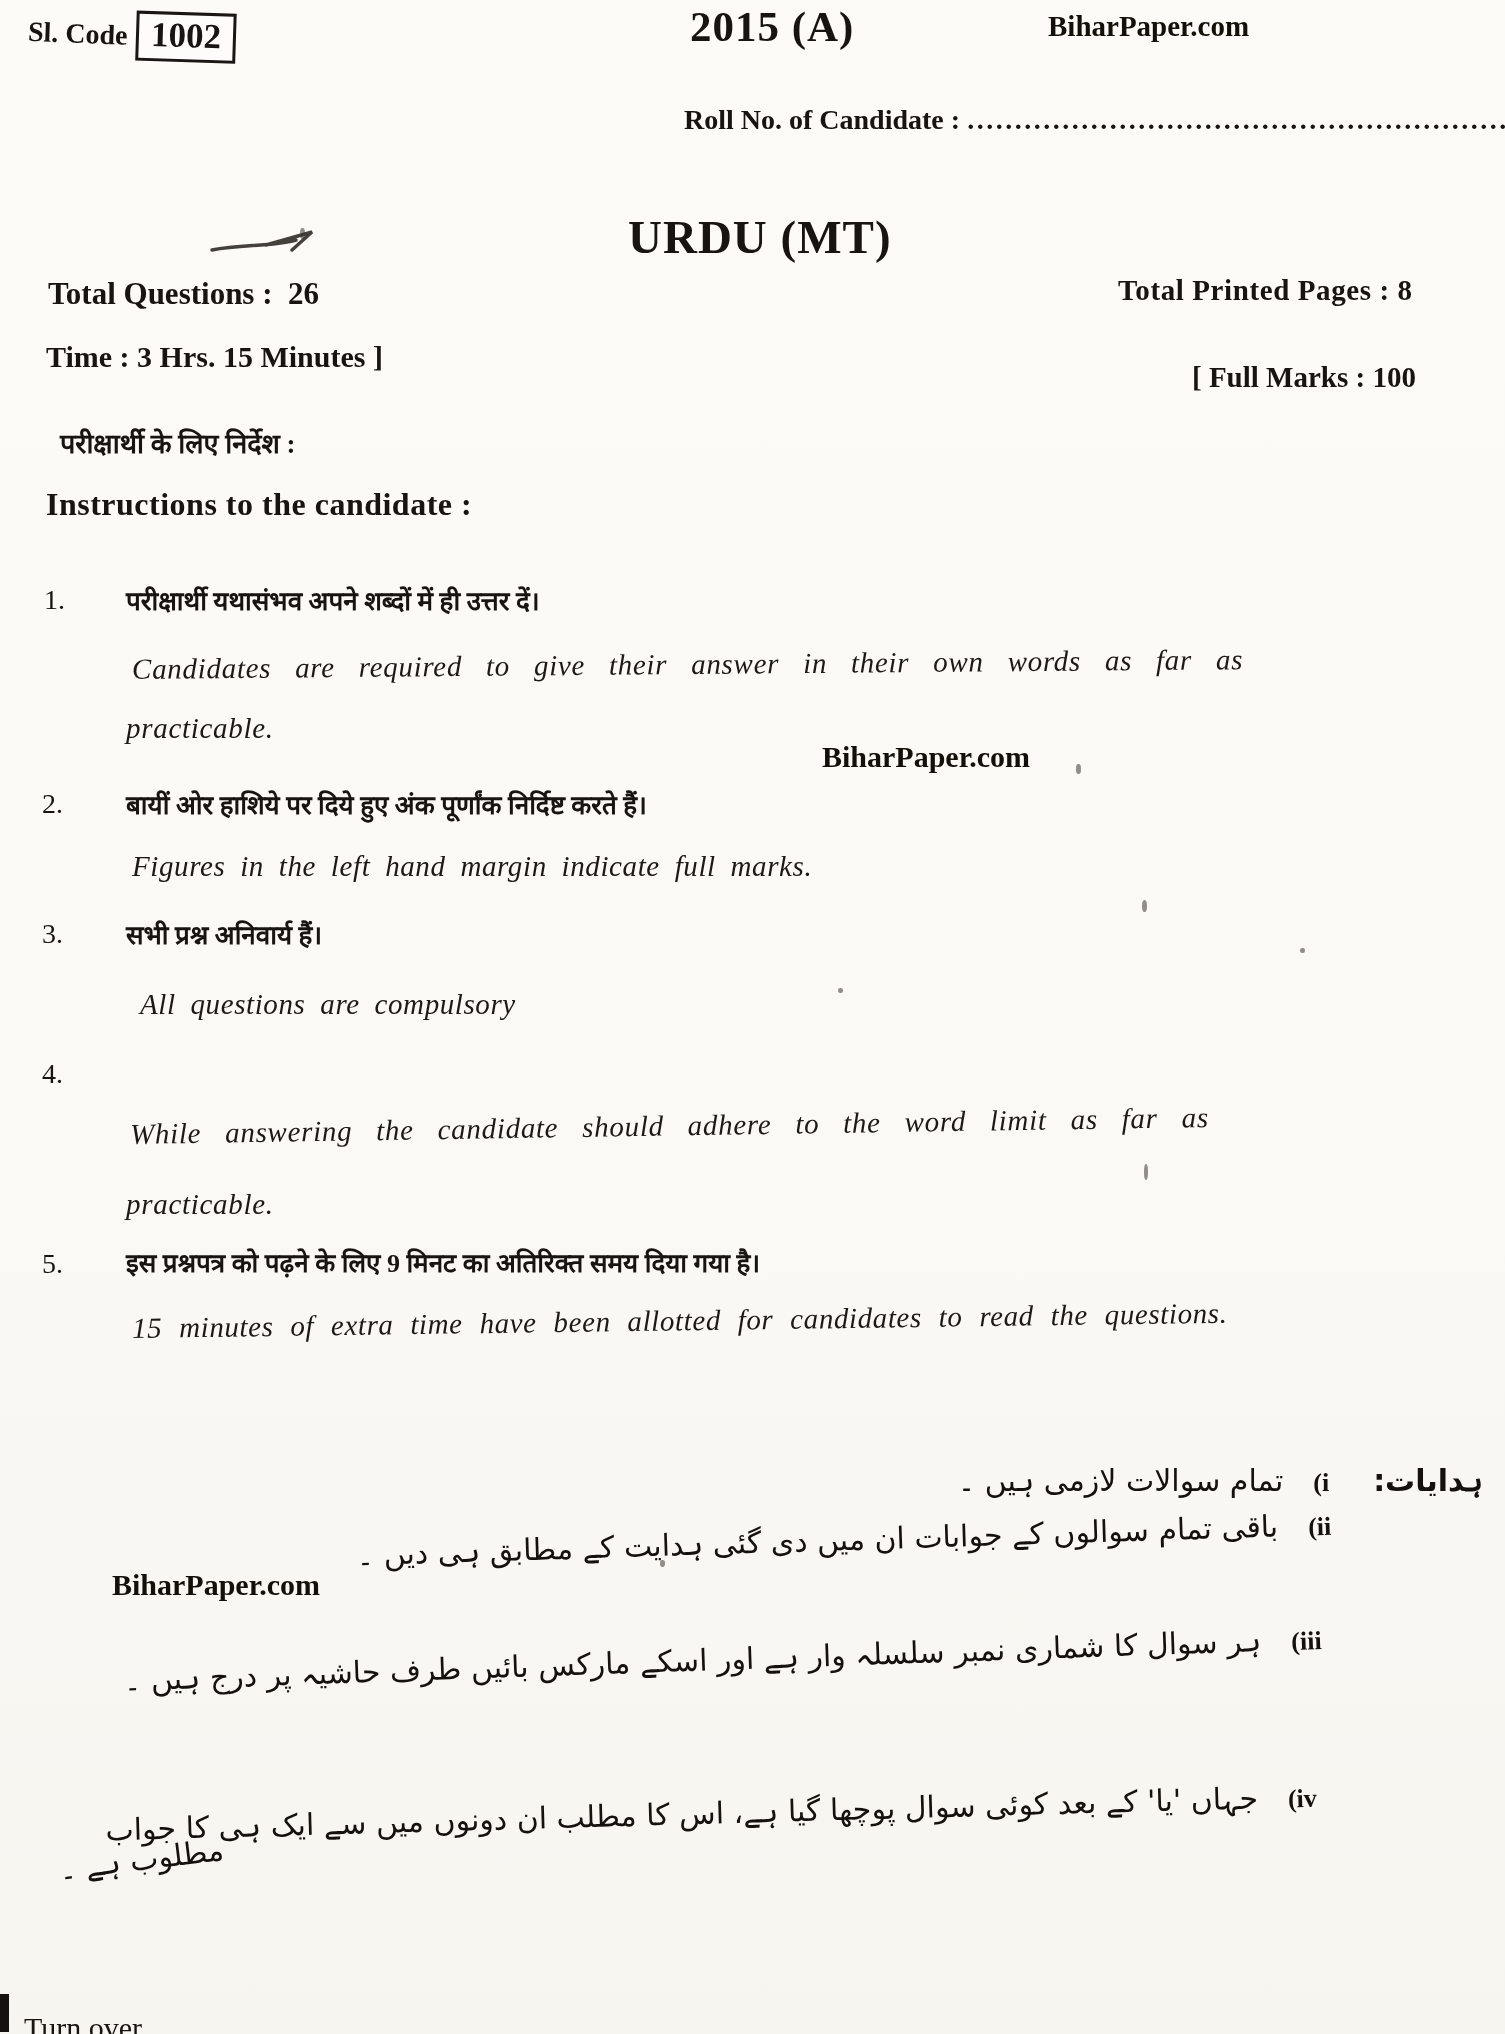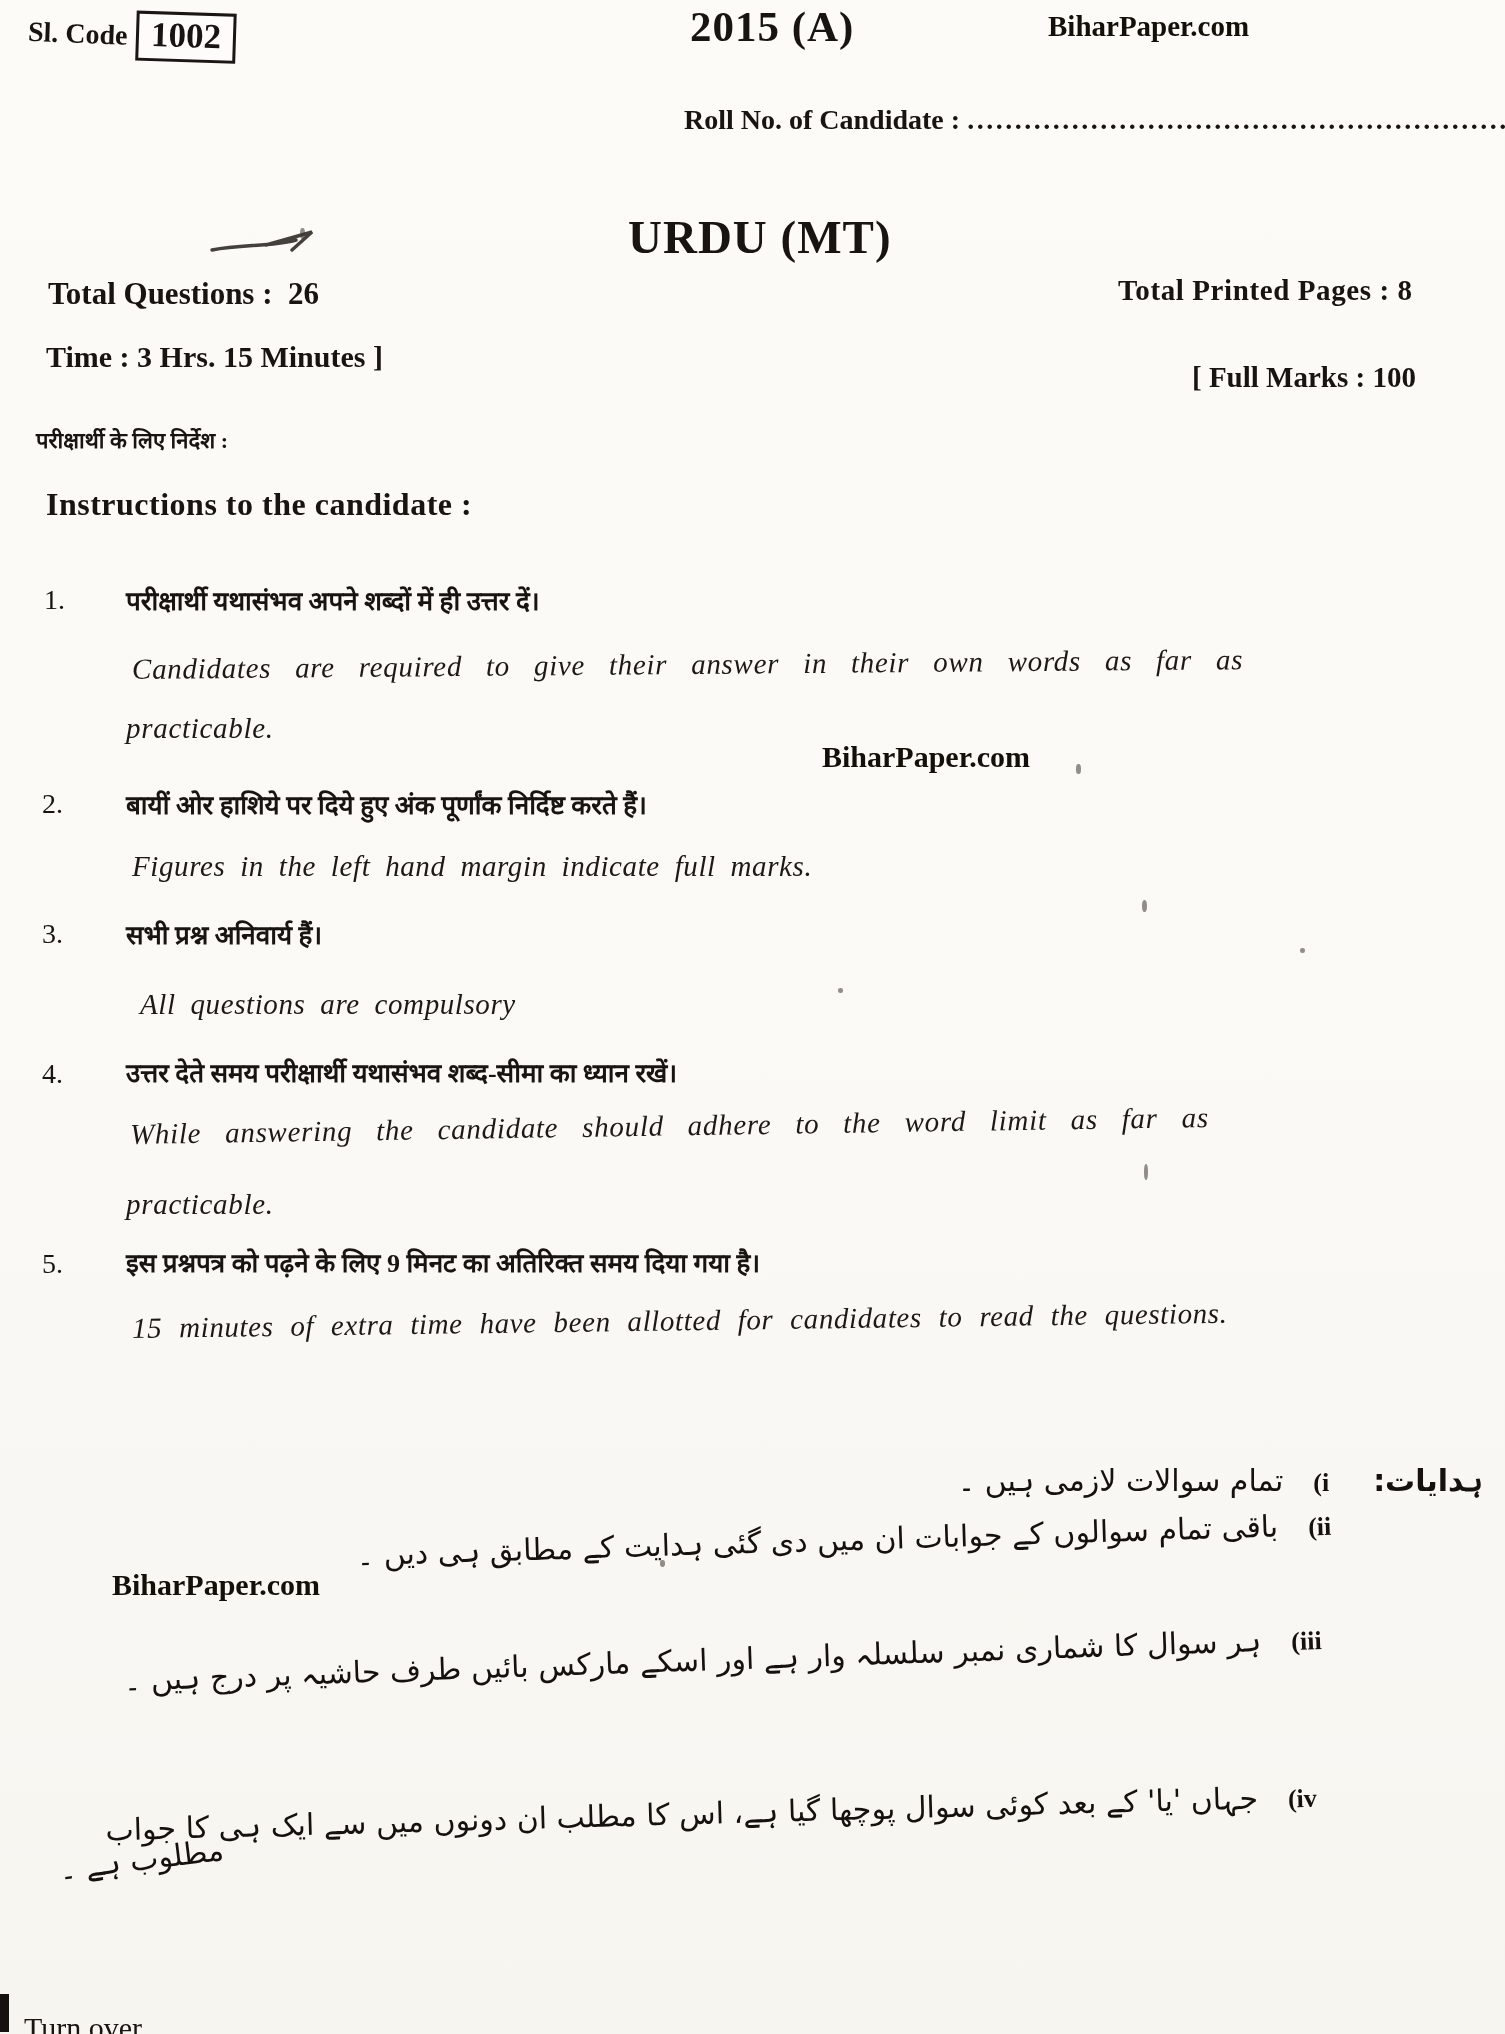--- a/index.html
+++ b/index.html
@@ -52,40 +52,39 @@
     <path d="M4 30 C 34 24, 62 27, 88 20 M 58 25 L 104 12 L 84 30" fill="none" stroke="#23201b" stroke-width="3.4" stroke-linecap="round" opacity="0.85"></path>
   </svg>
   <div class="speck" style="left:300px;top:228px;width:5px;height:11px;"></div>
 
   <div class="abs b serif nowrap" style="left:48px;top:276px;font-size:31px;white-space:pre;">Total Questions :  26</div>
   <div class="abs b serif nowrap" style="left:1118px;top:274px;font-size:29px;letter-spacing:0.6px;">Total Printed Pages : 8</div>
 
   <div class="abs b serif nowrap" style="left:46px;top:340px;font-size:30px;">Time : 3 Hrs. 15 Minutes ]</div>
   <div class="abs b serif nowrap" style="left:1192px;top:361px;font-size:29px;">[ Full Marks : 100</div>
 
-  <div class="abs hindi" style="left:36px;top:424px;font-size:22px;">परीक्षार्थी के लिए निर्देश :</div>
+  <div class="abs hindi" style="left:60px;top:424px;font-size:27px;">परीक्षार्थी के लिए निर्देश :</div>
   <div class="abs b serif" style="left:46px;top:486px;font-size:32px;letter-spacing:0.5px;">Instructions to the candidate :</div>
 
   <div class="abs num" style="left:44px;top:584px;">1.</div>
   <div class="abs hindi" style="left:126px;top:582px;font-size:26px;">परीक्षार्थी यथासंभव अपने शब्दों में ही उत्तर दें।</div>
   <div class="abs ital nowrap" style="left:132px;top:648px;font-size:29px;word-spacing:16px;letter-spacing:0.7px;transform:rotate(-0.5deg);">Candidates are required to give their answer in their own words as far as</div>
   <div class="abs ital nowrap" style="left:126px;top:712px;font-size:29px;letter-spacing:0.7px;">practicable.</div>
 
   <div class="abs wm" style="left:822px;top:740px;font-size:30px;">BiharPaper.com</div>
 
   <div class="abs num" style="left:42px;top:788px;">2.</div>
   <div class="abs ital nowrap" style="left:132px;top:850px;font-size:29px;word-spacing:7px;letter-spacing:0.6px;">Figures in the left hand margin indicate full marks.</div>
   <div class="abs hindi" style="left:126px;top:786px;font-size:26px;">बायीं ओर हाशिये पर दिये हुए अंक पूर्णांक निर्दिष्ट करते हैं।</div>
 
   <div class="abs num" style="left:42px;top:918px;">3.</div>
   <div class="abs hindi" style="left:126px;top:916px;font-size:26px;">सभी प्रश्न अनिवार्य हैं।</div>
   <div class="abs ital nowrap" style="left:140px;top:988px;font-size:29px;word-spacing:7px;letter-spacing:0.6px;">All questions are compulsory</div>
 
   <div class="abs num" style="left:42px;top:1058px;">4.</div>
-  <div class="abs hindi" style="left:126px;top:1054px;font-size:26px;">उत्तर देते समय परीक्षार्थी यथासंभव शब्द-सीमा का ध्यान रखें।</div>
   <div class="abs ital nowrap" style="left:130px;top:1118px;font-size:29px;word-spacing:16px;letter-spacing:0.7px;transform:rotate(-0.9deg);transform-origin:left center;">While answering the candidate should adhere to the word limit as far as</div>
   <div class="abs ital nowrap" style="left:126px;top:1188px;font-size:29px;letter-spacing:0.7px;">practicable.</div>
 
   <div class="abs num" style="left:42px;top:1248px;">5.</div>
   <div class="abs hindi" style="left:126px;top:1244px;font-size:26px;">इस प्रश्नपत्र को पढ़ने के लिए 9 मिनट का अतिरिक्त समय दिया गया है।</div>
   <div class="abs ital nowrap" style="left:132px;top:1312px;font-size:29px;word-spacing:9px;letter-spacing:0.6px;transform:rotate(-0.8deg);transform-origin:left center;">15 minutes of extra time have been allotted for candidates to read the questions.</div>
 
   <div class="abs urdu nowrap" style="right:22px;top:1463px;font-size:30px;">
     <span class="u-head">ہدایات:</span><span class="u-num">(i</span><span>تمام سوالات لازمی ہیں ۔</span>
   </div>

